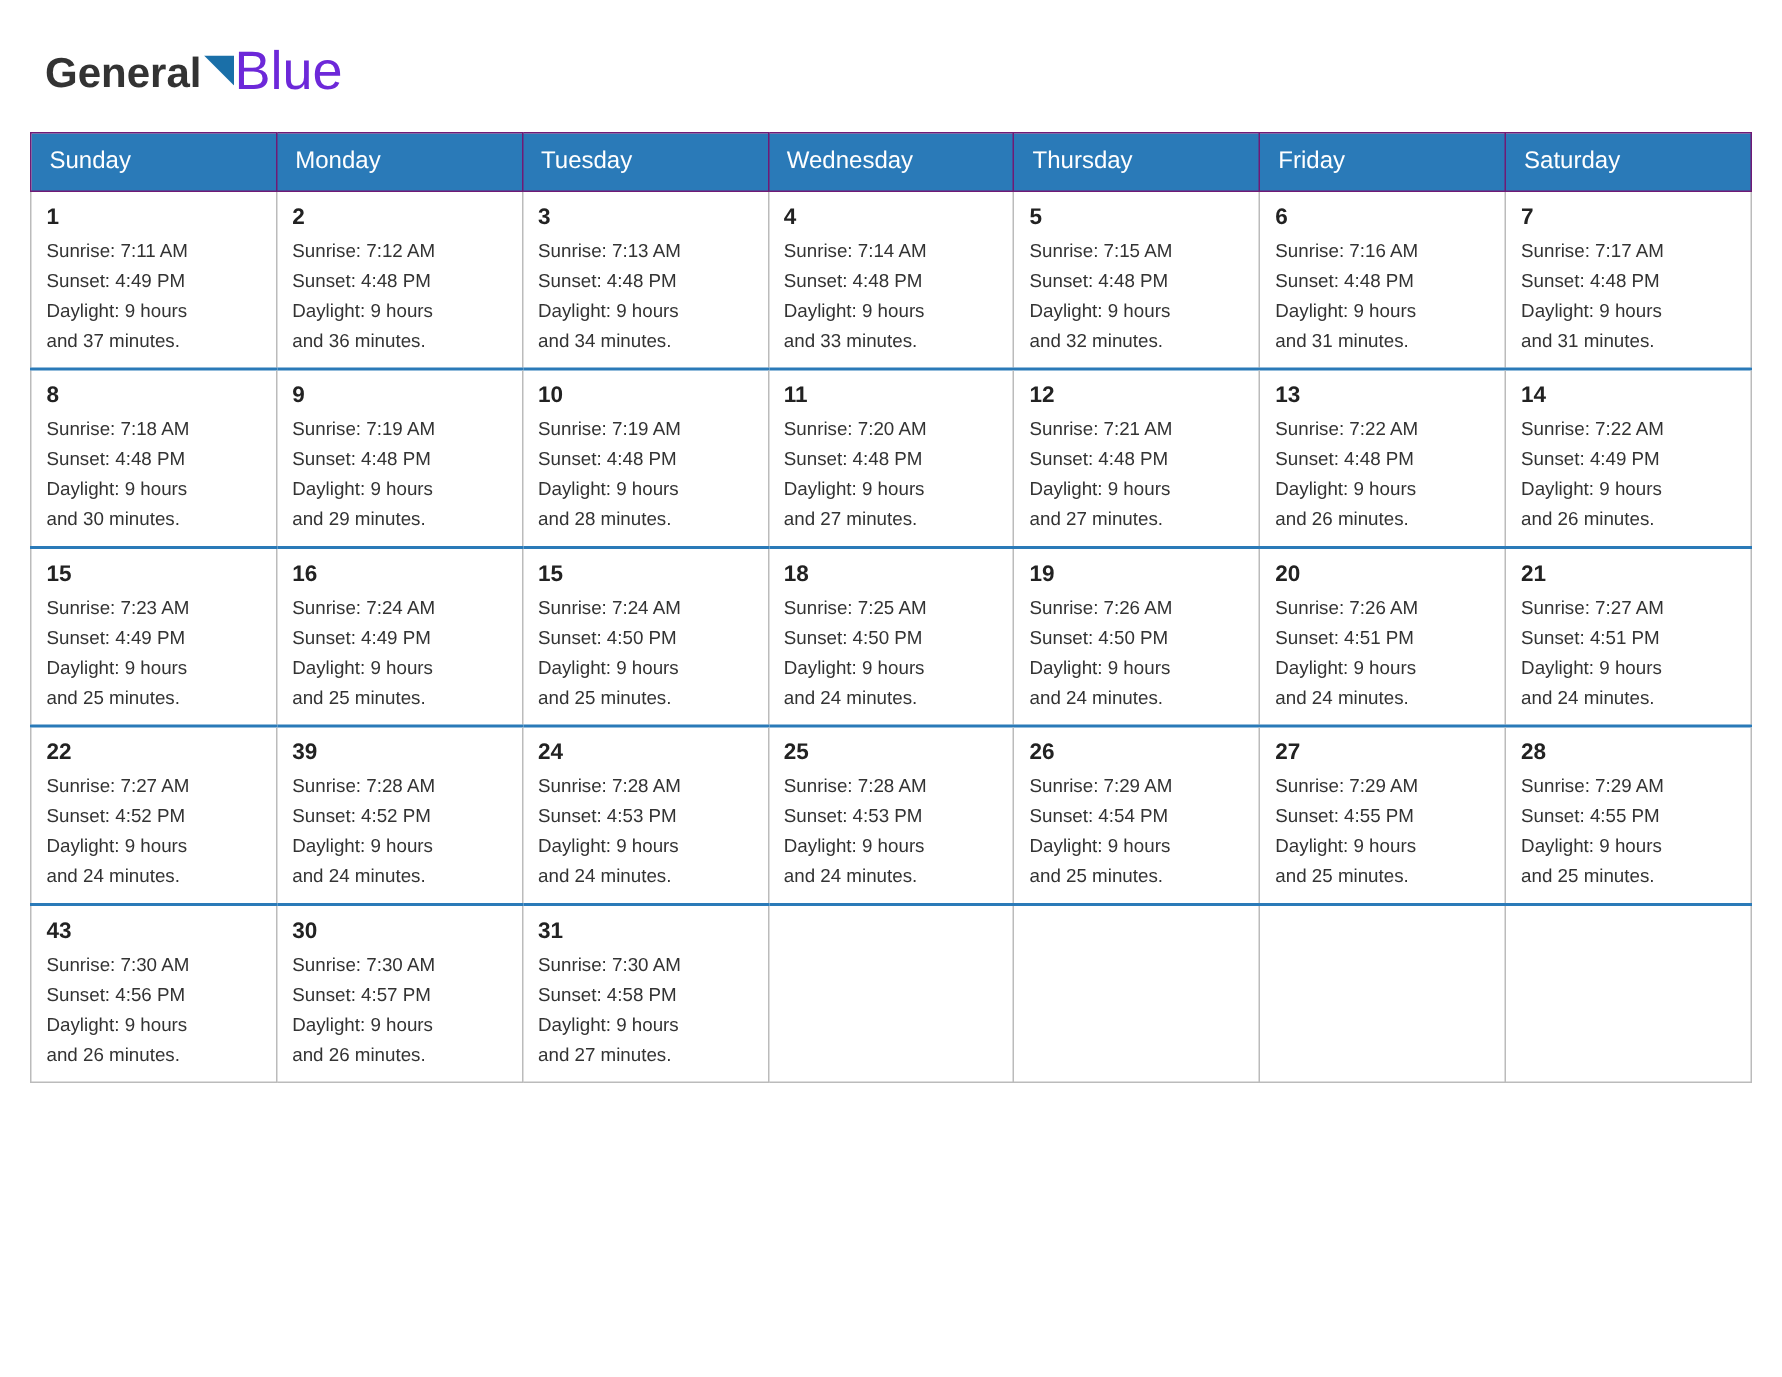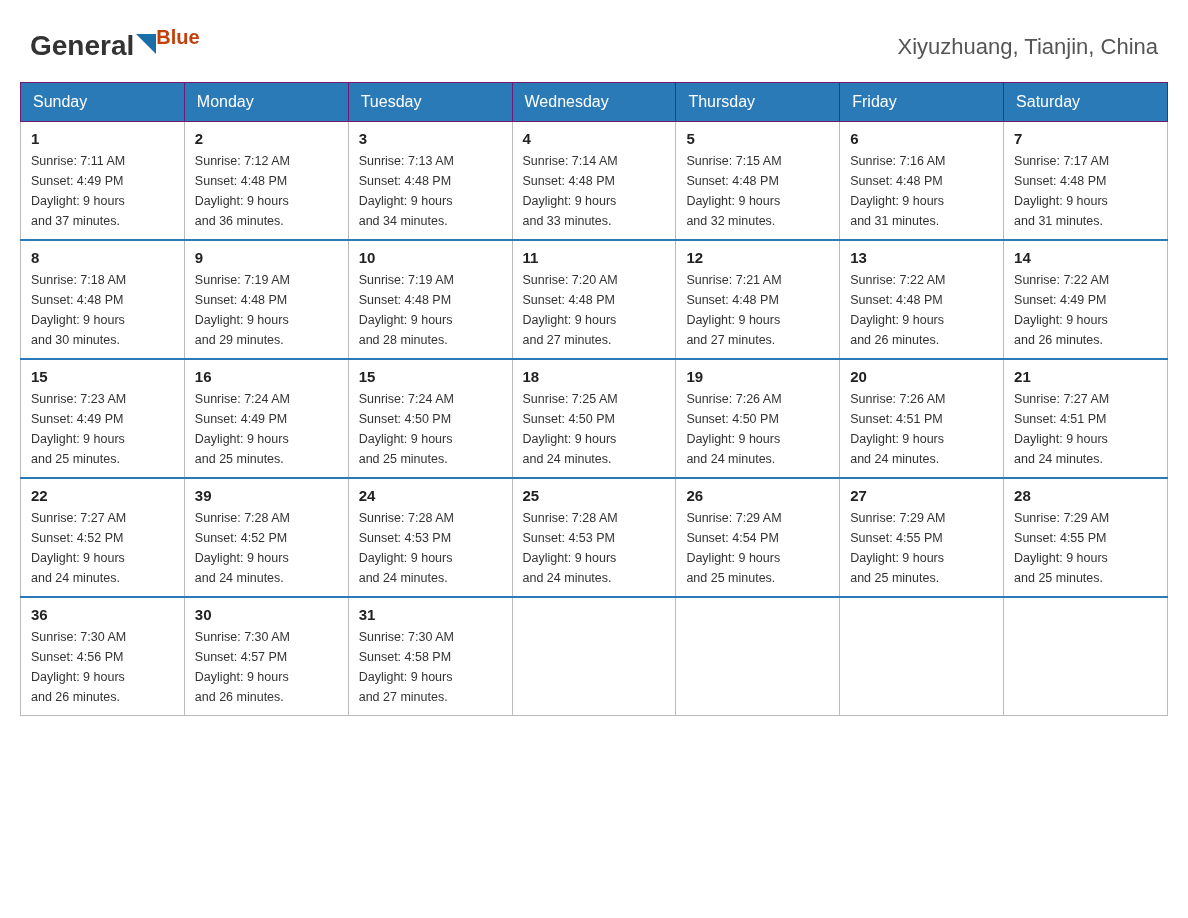--- a/index.html
+++ b/index.html
@@ -88,24 +88,23 @@
 <div class="header">
   <div class="logo">
     <div class="logo-text">
       <span style="font-size:28px;font-weight:bold;color:#333;">General</span>
       <span style="display:inline-block;margin-left:2px;vertical-align:middle;">
         <svg width="20" height="20" viewBox="0 0 20 20">
           <polygon points="0,0 20,0 20,20" fill="#1a6fa8"></polygon>
         </svg>
       </span>
     </div>
-    <span style="font-size:20px;font-weight:bold;color:#c2410c;margin-left:0;display:block;margin-top:-4px;">Blue</span>
+    <span style="font-size:36px;font-weight:normal;color:#6d28d9;margin-left:0;display:block;margin-top:-4px;">Blue</span>
   </div>
   <div class="title-section">
-    <div class="location">Xiyuzhuang, Tianjin, China</div>
   </div>
 </div>
 
 <table class="calendar">
   <thead>
     <tr>
     <th>Sunday</th>
         <th>Monday</th>
         <th>Tuesday</th>
         <th>Wednesday</th>
@@ -230,21 +229,21 @@
         <span class="day-number">27</span>
         <span class="day-info">Sunrise: 7:29 AM<br>Sunset: 4:55 PM<br>Daylight: 9 hours<br>and 25 minutes.</span>
       </td>
         <td>
         <span class="day-number">28</span>
         <span class="day-info">Sunrise: 7:29 AM<br>Sunset: 4:55 PM<br>Daylight: 9 hours<br>and 25 minutes.</span>
       </td>
       </tr>
       <tr>
         <td>
-        <span class="day-number">36</span>
+        <span class="day-number">43</span>
         <span class="day-info">Sunrise: 7:30 AM<br>Sunset: 4:56 PM<br>Daylight: 9 hours<br>and 26 minutes.</span>
       </td>
         <td>
         <span class="day-number">30</span>
         <span class="day-info">Sunrise: 7:30 AM<br>Sunset: 4:57 PM<br>Daylight: 9 hours<br>and 26 minutes.</span>
       </td>
         <td>
         <span class="day-number">31</span>
         <span class="day-info">Sunrise: 7:30 AM<br>Sunset: 4:58 PM<br>Daylight: 9 hours<br>and 27 minutes.</span>
       </td>

